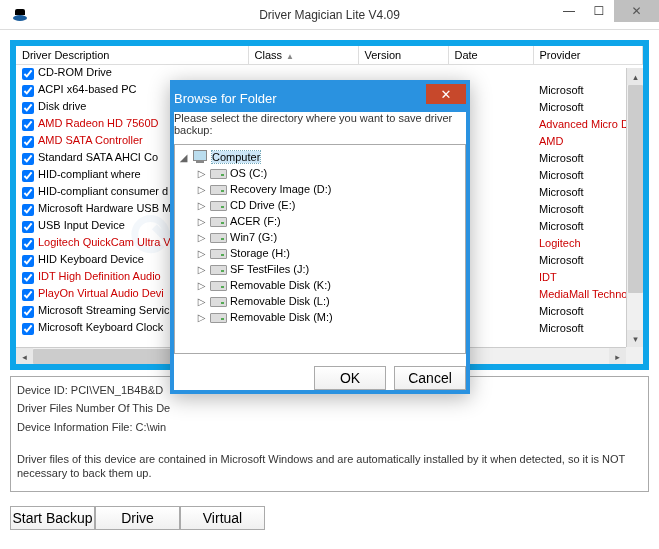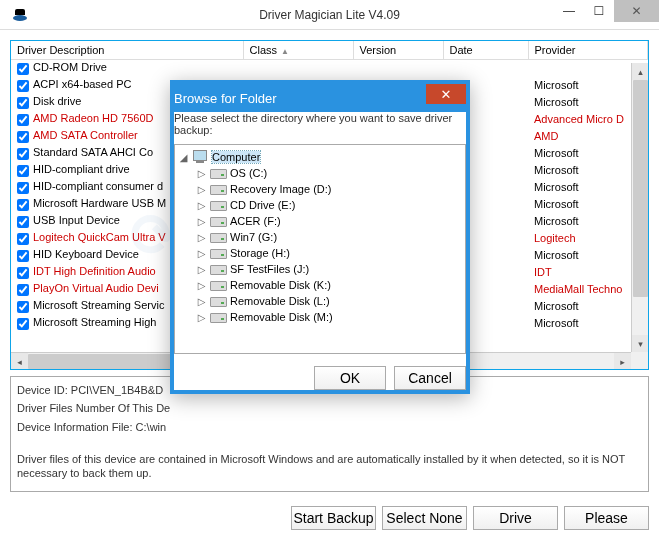--- a/index.html
+++ b/index.html
@@ -12,21 +12,21 @@
 .titlebar .icon::before { content: ""; position: absolute; top: 2px; left: 3px; width: 10px; height: 6px; background: #000; border-radius: 2px 2px 0 0; }
 .titlebar .icon::after { content: ""; position: absolute; top: 8px; left: 1px; width: 14px; height: 6px; background: #1a5c9c; border-radius: 50%; }
 .titlebar .title { flex: 1; text-align: center; font-size: 12px; color: #333; position: absolute; left: 0; right: 0; pointer-events: none; }
 .winbtns { position: absolute; right: 0; top: 0; display: flex; }
 .winbtn { width: 30px; height: 22px; display: flex; align-items: center; justify-content: center; font-size: 12px; color: #333; }
 .winbtn.close { width: 45px; background: #c0c0c0; color: #555; }
 
 .content { flex: 1; padding: 10px; display: flex; flex-direction: column; gap: 6px; }
 
 
-.table-wrap { border: 1px solid #0ea5e9; height: 330px; position: relative; overflow: hidden; }
+.table-wrap { border: 6px solid #0ea5e9; height: 330px; position: relative; overflow: hidden; }
 .table { width: 100%; border-collapse: collapse; }
 .table th { background: #fff; border-right: 1px solid #ddd; border-bottom: 1px solid #ddd; text-align: left; padding: 3px 6px; font-weight: normal; font-size: 11px; position: relative; }
 .table th .sort { font-size: 8px; margin-left: 4px; color: #888; }
 .table td { padding: 1px 6px; border-bottom: 1px solid transparent; font-size: 11px; white-space: nowrap; overflow: hidden; }
 .table tr { height: 17px; }
 .table .chk { width: 12px; height: 12px; vertical-align: middle; margin-right: 4px; }
 .red { color: #c00; }
 .scroll-h { position: absolute; bottom: 0; left: 0; right: 17px; height: 17px; background: #f0f0f0; border-top: 1px solid #ccc; display: flex; }
 .scroll-h .arrow { width: 17px; height: 17px; background: #e8e8e8; display: flex; align-items: center; justify-content: center; font-size: 9px; color: #555; }
 .scroll-h .track { flex: 1; position: relative; }
@@ -34,21 +34,21 @@
 .scroll-v { position: absolute; right: 0; top: 22px; bottom: 17px; width: 17px; background: #f0f0f0; border-left: 1px solid #ccc; }
 .scroll-v .arrow { width: 17px; height: 17px; background: #e8e8e8; display: flex; align-items: center; justify-content: center; font-size: 9px; color: #555; }
 .scroll-v .track { position: absolute; top: 17px; bottom: 17px; left: 0; right: 0; }
 .scroll-v .thumb { position: absolute; top: 0; height: 85%; width: 15px; left: 1px; background: #ccc; border-radius: 1px; }
 .scroll-v .arrow.bot { position: absolute; bottom: 0; }
 .scroll-corner { position: absolute; right: 0; bottom: 0; width: 17px; height: 17px; background: #f0f0f0; }
 
 .info-box { border: 1px solid #aaa; padding: 6px; font-size: 11px; line-height: 1.3; color: #333; }
 .info-box p { margin-bottom: 4px; }
 
-.btn-row { display: flex; justify-content: flex-end; gap: 6px; padding: 8px 0 4px; }
+.btn-row { display: flex; padding: 8px 0 4px; }
 .btn { border: 1px solid #aaa; background: linear-gradient(#fff,#f0f0f0); padding: 3px 0; width: 85px; font-size: 14px; text-align: center; cursor: pointer; }
 
 
 .dialog { position: absolute; left: 170px; top: 80px; width: 300px; background: #fff; border: 4px solid #2a92e0; box-shadow: 0 4px 20px rgba(0,0,0,.3); z-index: 10; }
 .dialog-title { background: #2a92e0; color: #fff; height: 28px; display: flex; align-items: center; font-size: 13px; position: relative; }
 .dialog-close { position: absolute; right: 0; top: 0; width: 40px; height: 20px; background: #c7482b; color: #fff; display: flex; align-items: center; justify-content: center; font-size: 13px; }
 .dialog-body { font-size: 11px; }
 .dialog-body .prompt { margin-bottom: 8px; color: #333; }
 .tree { border: 1px solid #aaa; height: 210px; overflow: auto; padding: 4px 2px; font-size: 11px; }
 .tree-item { display: flex; align-items: center; padding: 1px 2px; gap: 4px; }
@@ -130,21 +130,21 @@
               <td>AMD</td>
             </tr>
             <tr>
               <td><input type="checkbox" class="chk" checked="" style=""><span>Standard SATA AHCI Co</span></td>
               <td></td>
               <td></td>
               <td>21</td>
               <td>Microsoft</td>
             </tr>
             <tr>
-              <td><input type="checkbox" class="chk" checked="" style=""><span>HID-compliant drive</span></td>
+              <td><input type="checkbox" class="chk" checked="" style=""><span>HID-compliant where</span></td>
               <td></td>
               <td></td>
               <td>21</td>
               <td>Microsoft</td>
             </tr>
             <tr>
               <td><input type="checkbox" class="chk" checked="" style=""><span>HID-compliant consumer d</span></td>
               <td></td>
               <td></td>
               <td>21</td>
@@ -193,21 +193,21 @@
               <td>MediaMall Techno</td>
             </tr>
             <tr>
               <td><input type="checkbox" class="chk" checked="" style=""><span>Microsoft Streaming Servic</span></td>
               <td></td>
               <td></td>
               <td>21</td>
               <td>Microsoft</td>
             </tr>
             <tr>
-              <td><input type="checkbox" class="chk" checked="" style=""><span>Microsoft Streaming High</span></td>
+              <td><input type="checkbox" class="chk" checked="" style=""><span>Microsoft Keyboard Clock</span></td>
               <td></td>
               <td></td>
               <td>21</td>
               <td>Microsoft</td>
             </tr>
           </tbody>
       </table>
       <div class="scroll-v">
         <div class="arrow">▴</div>
         <div class="track">
@@ -228,23 +228,22 @@
     <div class="info-box">
       <p>Device ID: PCI\VEN_1B4B&amp;D</p>
       <p>Driver Files Number Of This De</p>
       <p>Device Information File: C:\win</p>
       <br>
       <p>Driver files of this device are contained in Microsoft Windows and are automatically installed by it when detected, so it is NOT necessary to back them up.</p>
     </div>
 
     <div class="btn-row">
       <div class="btn">Start Backup</div>
-      <div class="btn">Select None</div>
       <div class="btn">Drive</div>
-      <div class="btn">Please</div>
+      <div class="btn">Virtual</div>
     </div>
   </div>
 </div>
 
 <div class="watermark">⟳</div>
 
 <div class="dialog">
   <div class="dialog-title">
     <span>Browse for Folder</span>
     <div class="dialog-close">✕</div>

